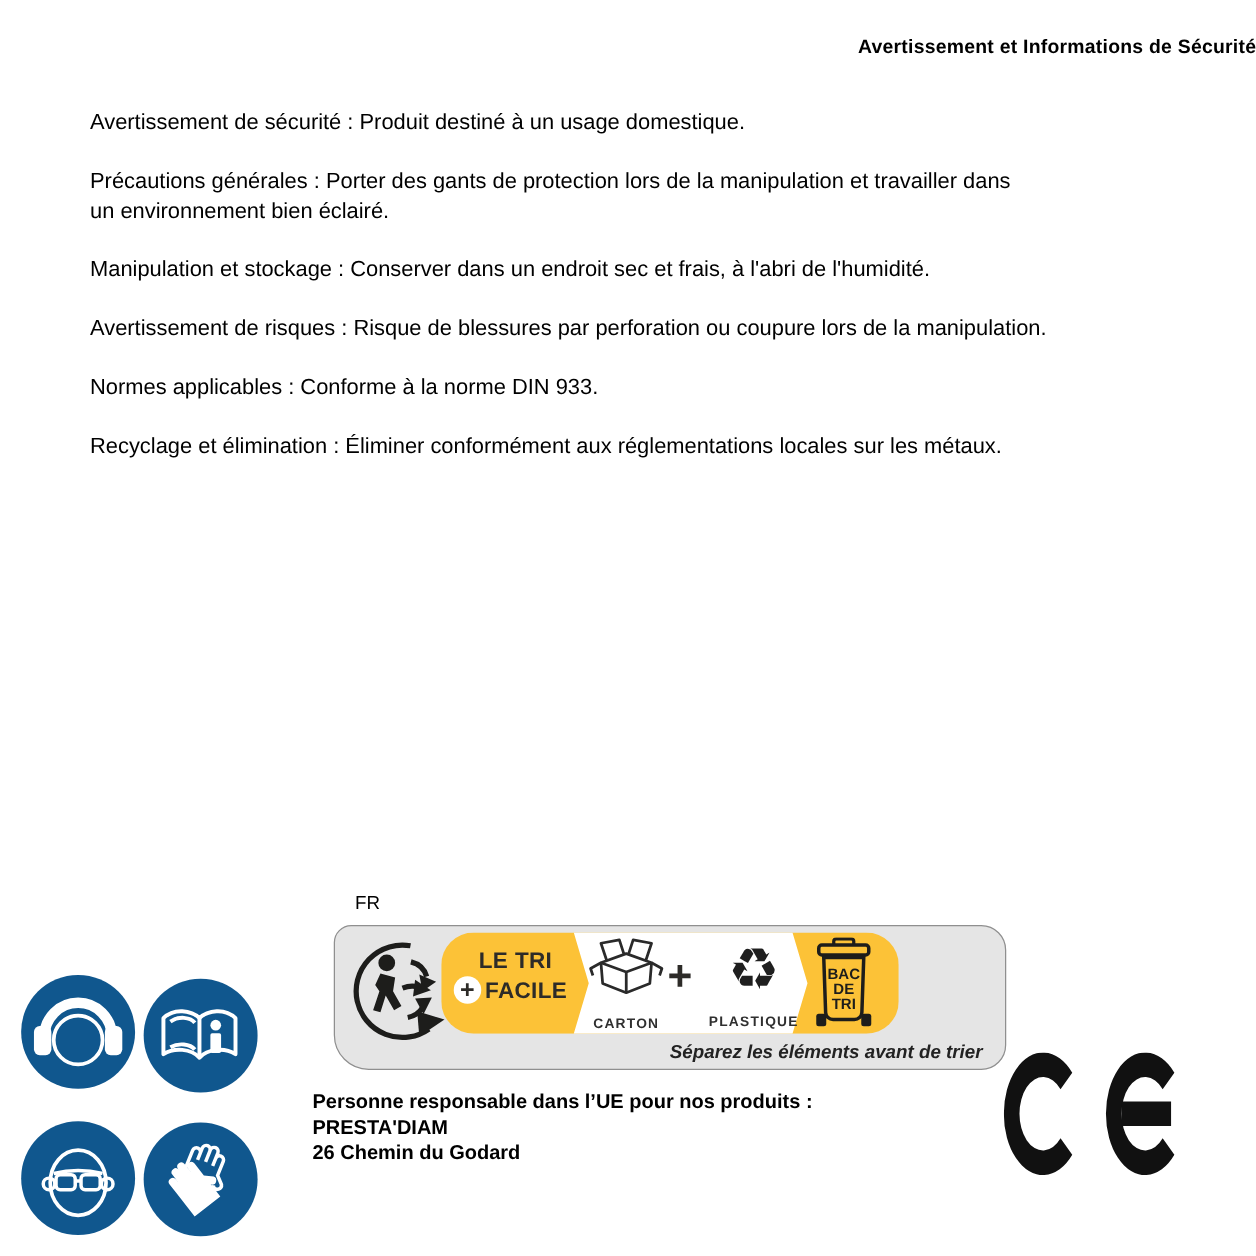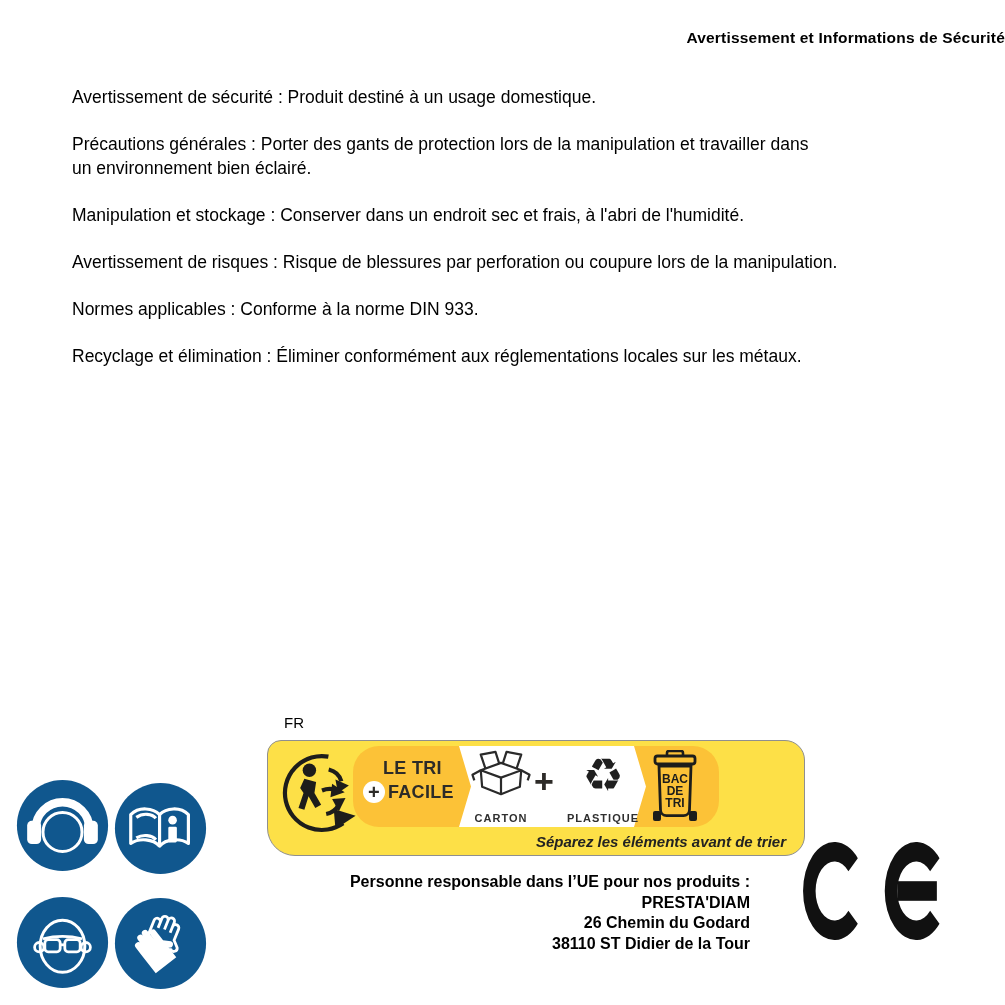--- a/index.html
+++ b/index.html
@@ -8,21 +8,21 @@
 
   .doc-title{position:absolute;left:0;top:29px;width:100%;text-align:right;
     font-size:15.5px;font-weight:bold;letter-spacing:.2px;}
 
   .paragraphs{position:absolute;left:72px;top:85px;width:900px;font-size:17.5px;}
   .paragraphs .para{margin:0 0 23px 0;}
   .paragraphs .line{white-space:nowrap;line-height:24px;}
 
   
   .fr-code{position:absolute;left:284px;top:714px;font-size:15px;font-weight:normal;}
-  .tri-box{position:absolute;left:267px;top:740px;width:538px;height:116px;background:#fde047;
+  .tri-box{position:absolute;left:267px;top:740px;width:538px;height:116px;background:#e5e5e5;
     border:1.5px solid #8f8f8f;border-radius:14px 20px 20px 28px;box-sizing:border-box;}
   .triman{position:absolute;left:12px;top:10px;width:84px;height:84px;}
   .band{position:absolute;left:85px;top:5px;width:366px;height:81px;}
   .band svg.band-bg{position:absolute;left:0;top:0;}
   .letri{position:absolute;left:10px;top:12px;width:110px;color:#2d2b28;font-weight:800;
     font-size:18px;line-height:21px;letter-spacing:.3px;}
   .letri .l1{padding-left:20px;}
   .letri .l2{display:flex;align-items:center;gap:3px;margin-top:2px;}
   .plus-disc{display:inline-flex;align-items:center;justify-content:center;width:22px;height:22px;
     border-radius:50%;background:#fff;color:#2d2b28;font-size:20px;font-weight:900;line-height:22px;}
@@ -37,21 +37,21 @@
     font-size:15px;color:#222;}
 
   
   .m-icon{position:absolute;width:93px;height:93px;}
   .icon-ear{left:16px;top:779px;}
   .icon-book{left:114px;top:782px;}
   .icon-goggles{left:16px;top:896px;}
   .icon-gloves{left:114px;top:897px;}
 
   
-  .responsible{position:absolute;left:250px;top:872px;width:500px;text-align:right;
+  .responsible{position:absolute;left:250px;top:872px;width:500px;text-align:left;
     font-weight:bold;font-size:16px;line-height:20.6px;}
 
   .ce-mark{position:absolute;left:803px;top:842px;}
 </style>
 </head>
 <body>
 
 <div class="sheet">
 
   <div class="doc-title">Avertissement et Informations de Sécurité</div>
@@ -186,21 +186,20 @@
     </g>
     <g transform="translate(12,48) rotate(-38)">
       <path d="M5,22 L5,12 a3.5,3.5 0 0 1 7,0 L12,18 L12,7 a3.5,3.5 0 0 1 7,0 L19,17 L19,6 a3.5,3.5 0 0 1 7,0 L26,18 L26,11 a3.5,3.5 0 0 1 7,0 L33,24 L39,30 a3.6,3.6 0 0 1 -5.5,4.5 L33,33.5 L33,47 L5,47 Z" fill="#fff"></path>
     </g>
   </svg>
 
   <div class="responsible">
     <div>Personne responsable dans l’UE pour nos produits :</div>
     <div>PRESTA'DIAM</div>
     <div>26 Chemin du Godard</div>
-    <div>38110 ST Didier de la Tour</div>
   </div>
 
   <svg class="ce-mark" width="137" height="98" viewBox="0 0 218 100" preserveAspectRatio="none">
     <path d="M87.2,16.5 A50,50 0 1 0 87.2,83.5 L72.3,70.1 A30,30 0 1 1 72.3,29.9 Z" fill="#111"></path>
     <path d="M217.2,16.5 A50,50 0 1 0 217.2,83.5 L202.3,70.1 A30,30 0 1 1 202.3,29.9 Z" fill="#111"></path>
     <rect x="150" y="40" width="63" height="20" fill="#111"></rect>
   </svg>
 
 </div>
 

